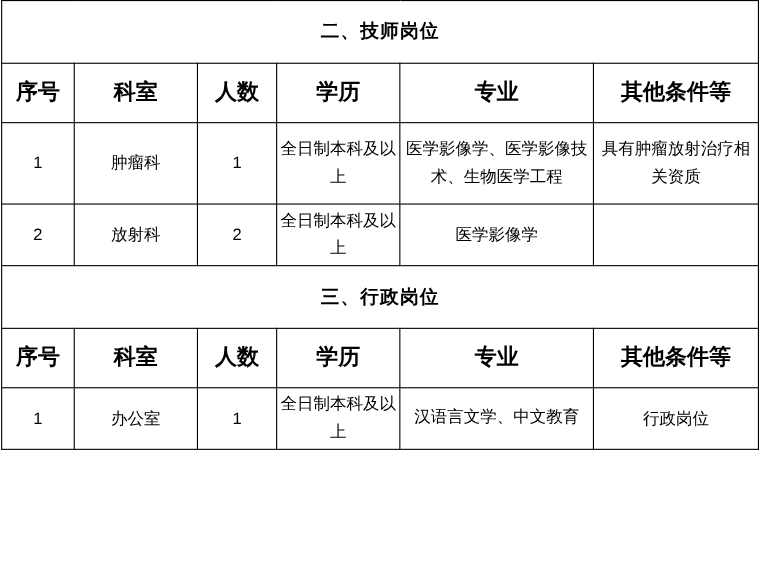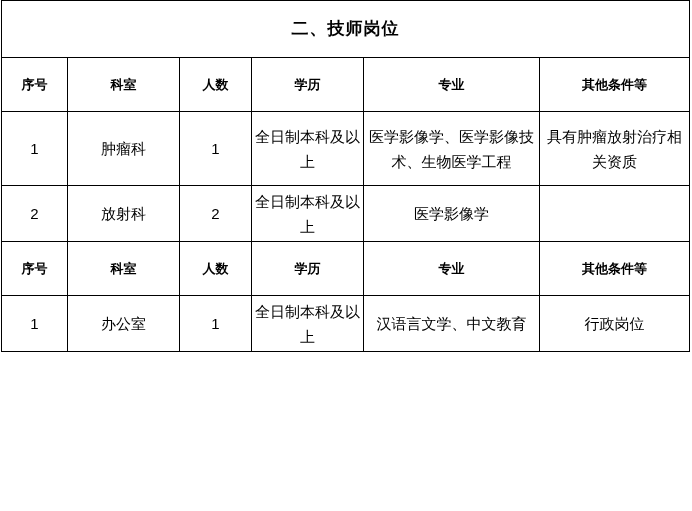--- a/index.html
+++ b/index.html
@@ -33,34 +33,35 @@
     text-align: center;
   }
   .section-title {
     font-size: 17px;
     font-weight: bold;
     letter-spacing: 1px;
     height: 56px;
     line-height: 56px;
   }
   .hdr {
-    font-size: 13px;
+    font-size: 20px;
     font-weight: bold;
     height: 53px;
     line-height: 53px;
   }
   .cell {
     font-size: 15px;
     line-height: 25px;
     padding: 8px 6px;
   }
   .cell-pad-left {
     text-align: left;
     padding-left: 10px;
     padding-right: 6px;
+    font-family: Liberation Serif, serif;
   }
   .row-tall { height: 74px; }
   .row-mid { height: 56px; }
   .col-no { width: 66px; }
   .col-dept { width: 112px; }
   .col-count { width: 72px; }
   .col-edu { width: 112px; }
   .col-major { width: 176px; }
   .col-other { width: 150px; }
   .blank { }
@@ -102,20 +103,23 @@
       <tr class="row-mid">
         <td class="cell">2</td>
         <td class="cell">放射科</td>
         <td class="cell">2</td>
         <td class="cell cell-pad-left">全日制本科及以上</td>
         <td class="cell">医学影像学</td>
         <td class="cell blank"></td>
       </tr>
 
       <tr>
+        <td class="section-title" colspan="6">三、行政岗位</td>
+      </tr>
+      <tr>
         <td class="hdr">序号</td>
         <td class="hdr">科室</td>
         <td class="hdr">人数</td>
         <td class="hdr">学历</td>
         <td class="hdr">专业</td>
         <td class="hdr">其他条件等</td>
       </tr>
       <tr class="row-mid">
         <td class="cell">1</td>
         <td class="cell">办公室</td>

